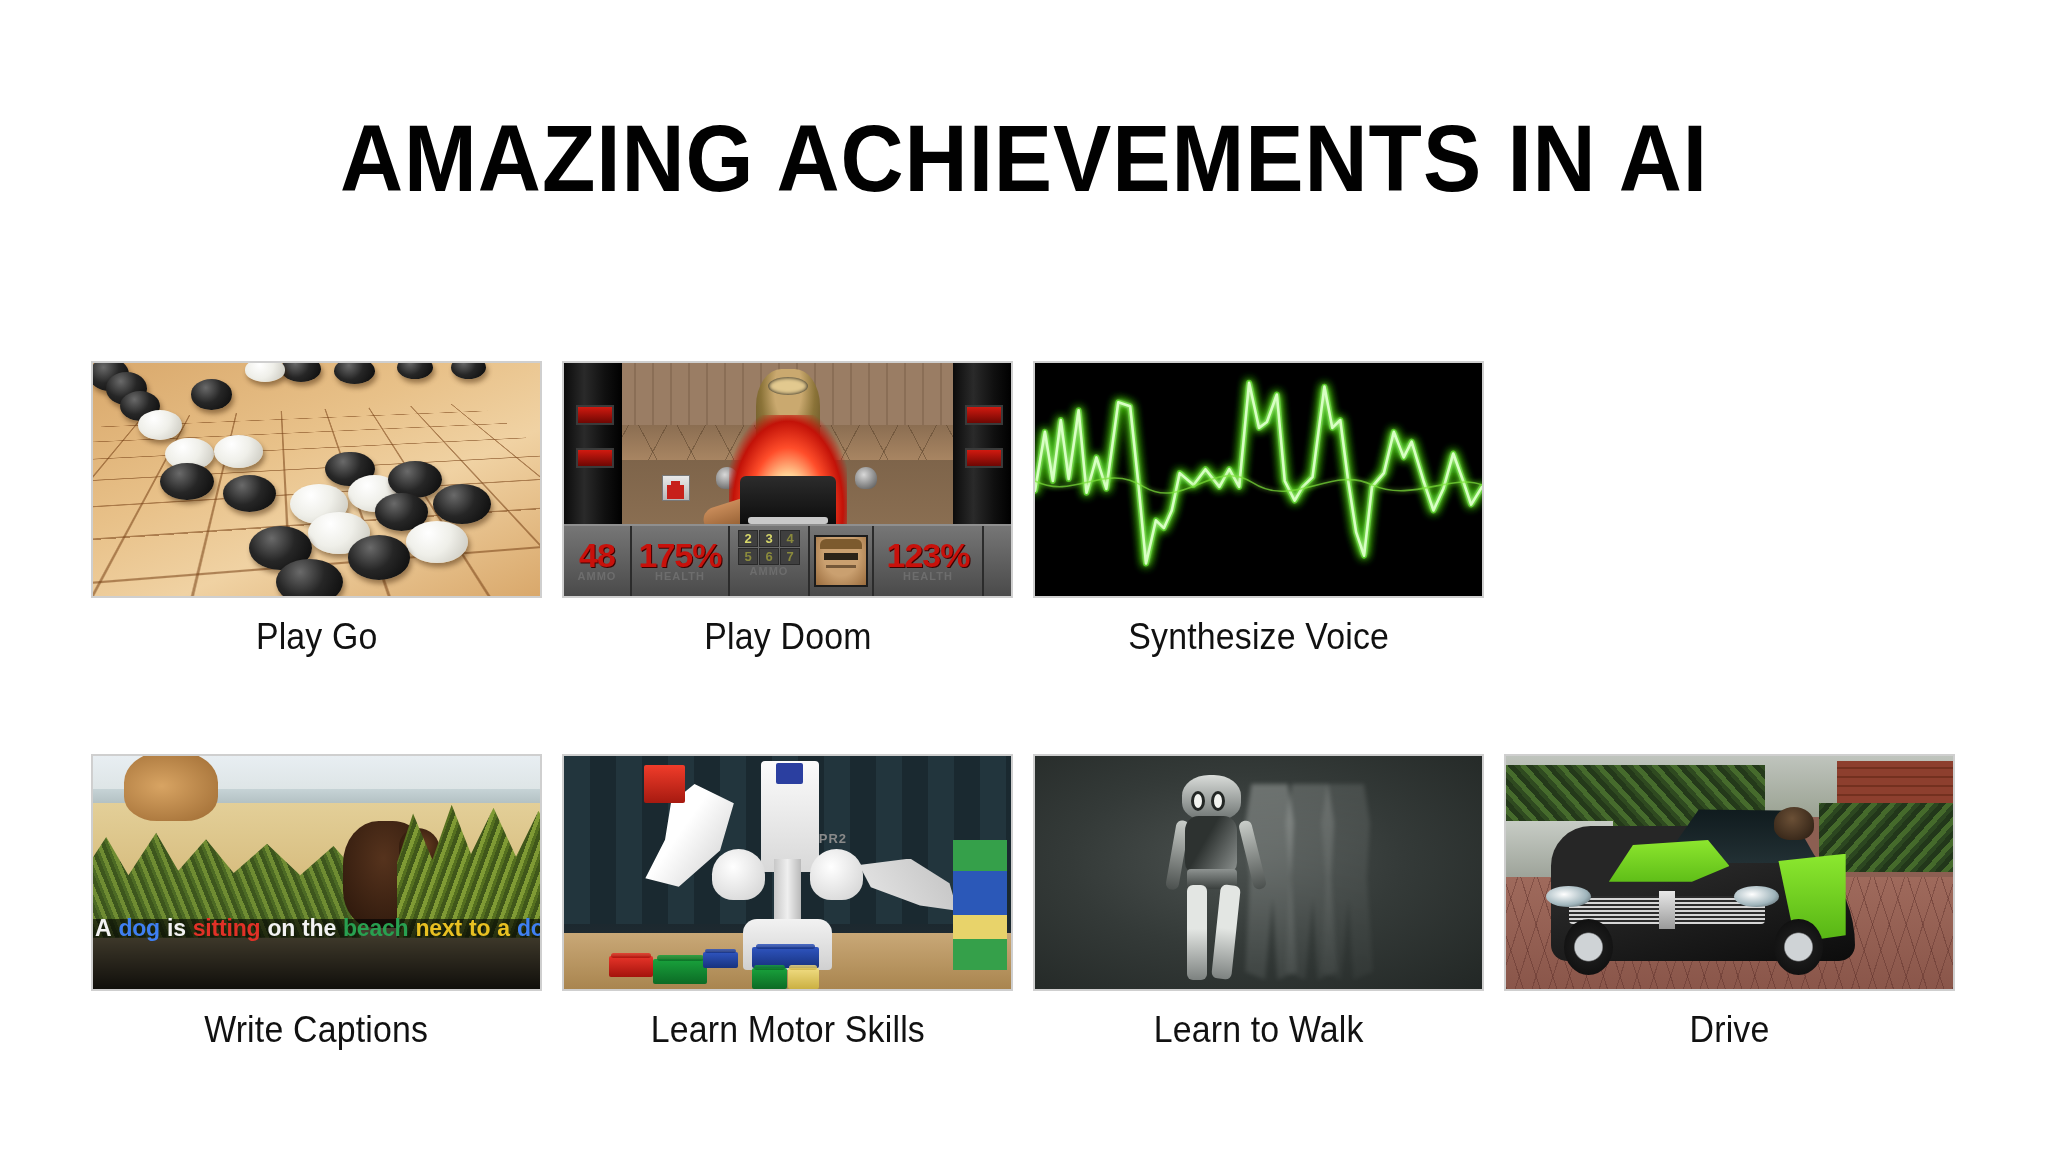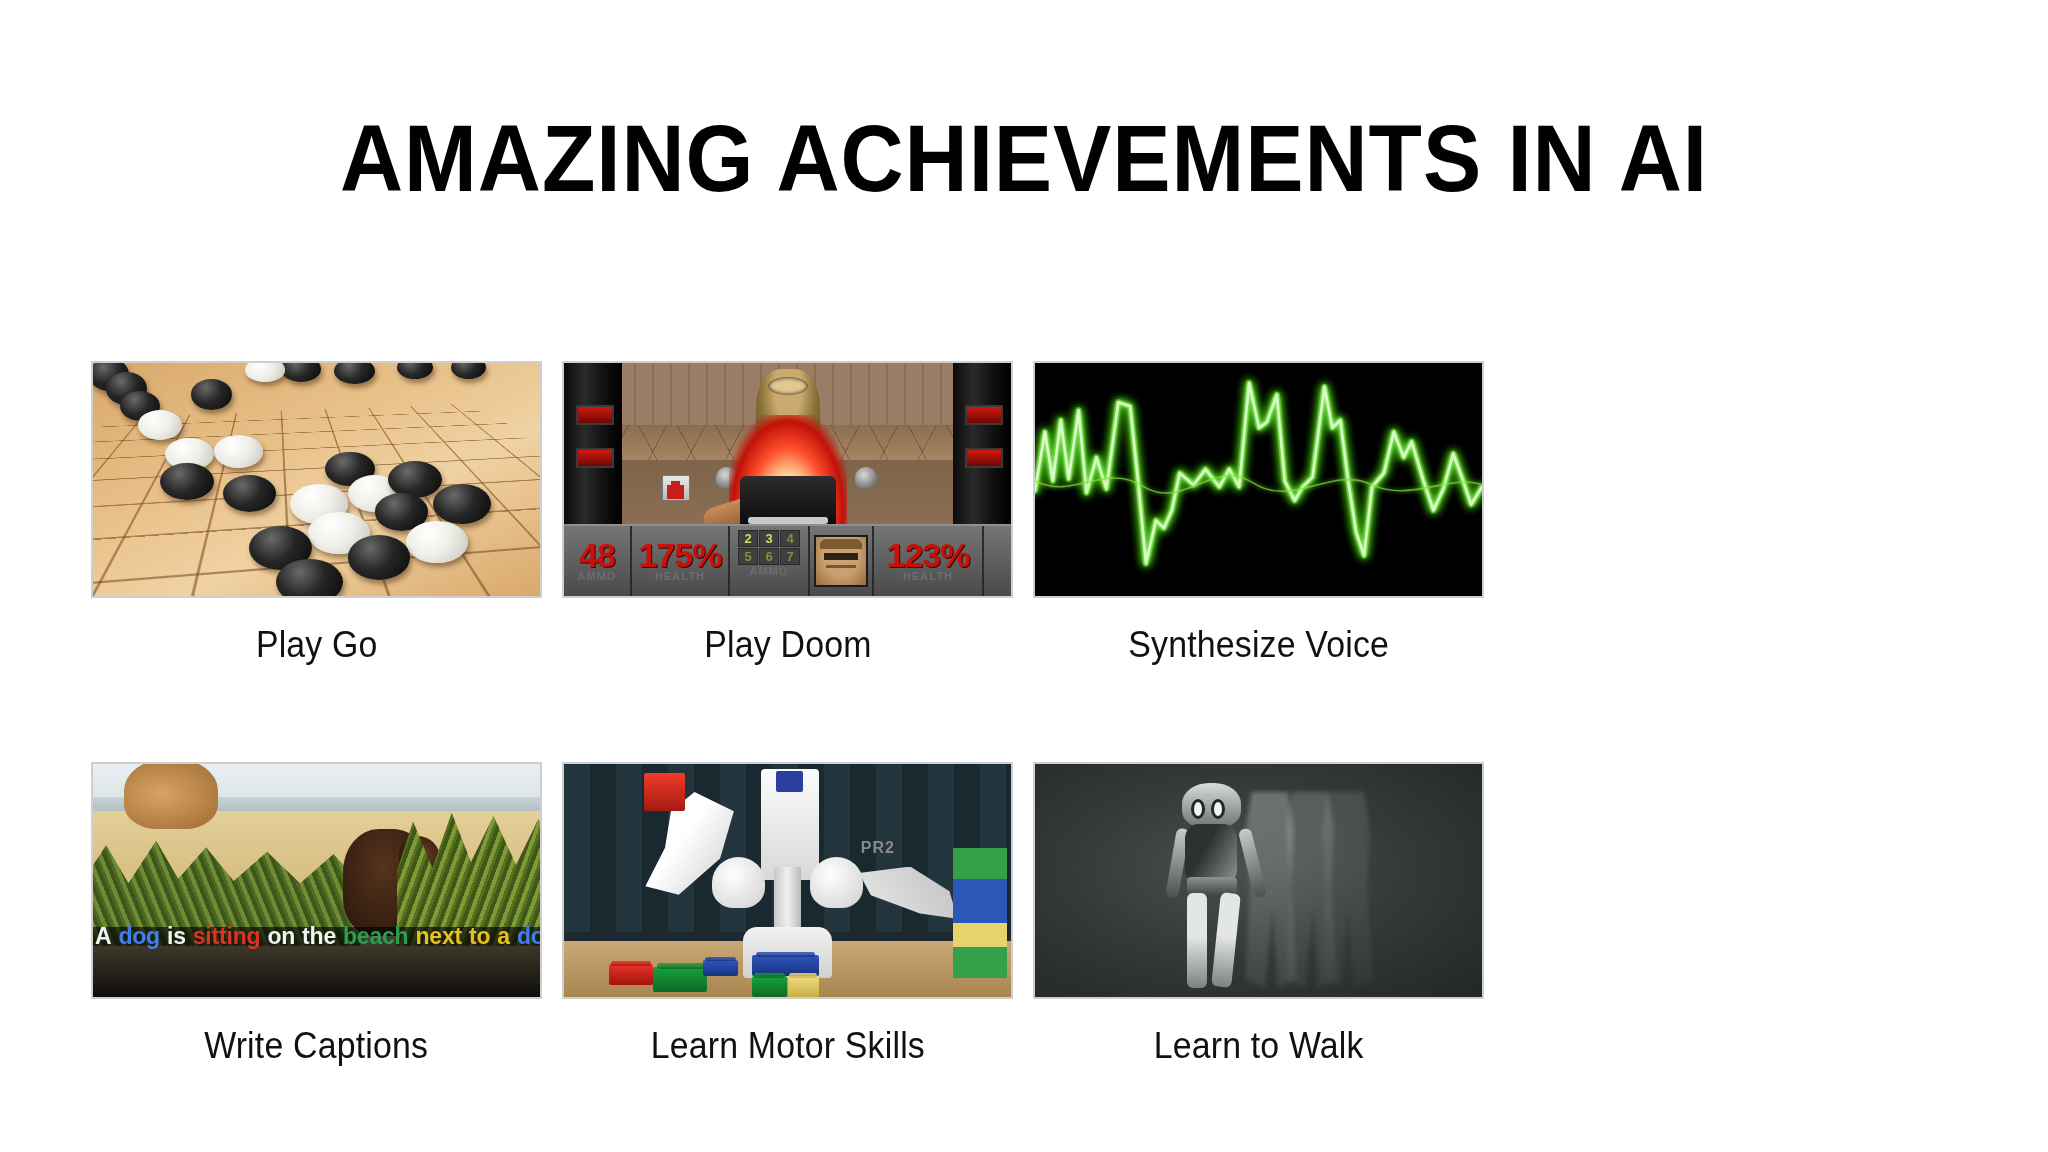--- a/index.html
+++ b/index.html
@@ -30,21 +30,21 @@
   }
 
   
   .grid{
     position:absolute;
     left:81px; top:361px;
     width:1884px;
   }
   .row{display:flex; gap:0; }
   .row.r2{margin-top:96px;}
-  .cell{width:471px; display:flex; flex-direction:column; align-items:center;gap:8px;}
+  .cell{width:471px; display:flex; flex-direction:column; align-items:center;}
   .thumb{
     width:451px;height:237px;
     background:#111;
     border:2px solid #cfcfcf;
     box-sizing:border-box;
     position:relative;
     overflow:hidden;
   }
   .caption{
     margin-top:18px;
@@ -199,21 +199,21 @@
   
   .pr2{background:#1d2c33;}
   .pr2 .bg{position:absolute;inset:0;background:linear-gradient(#1b2a31,#16242b 60%,#2a3238);}
   .pr2 .curtain{position:absolute;left:0;right:0;top:0;height:72%;
      background:repeating-linear-gradient(90deg,#22353d 0 26px,#1a2930 26px 52px);}
   .pr2 .table{position:absolute;left:0;right:0;bottom:0;height:24%;
      background:linear-gradient(#c9a877,#a9854f);}
   .pr2 .torso{position:absolute;left:44%;top:2%;width:13%;height:48%;
      background:linear-gradient(#fbfbfb,#d8d8d8);border-radius:4px;}
   .pr2 .screen{position:absolute;left:47.5%;top:3%;width:6%;height:9%;background:#2b3fa0;border-radius:2px;}
-  .pr2 .label{position:absolute;left:57%;top:32%;color:#8a8a8a;font-size:16px;font-weight:bold;letter-spacing:1px;margin-left:42px;}
+  .pr2 .label{position:absolute;left:57%;top:32%;color:#8a8a8a;font-size:13px;font-weight:bold;letter-spacing:1px;}
   .pr2 .shoulder{position:absolute;top:40%;width:12%;height:22%;
      background:radial-gradient(ellipse at 40% 35%,#ffffff,#cfcfcf);border-radius:50% 50% 40% 40%;}
   .pr2 .shoulder.l{left:33%;} .pr2 .shoulder.r{left:55%;}
   .pr2 .column{position:absolute;left:47%;top:44%;width:6%;height:44%;
      background:linear-gradient(90deg,#c8c8c8,#efefef,#b9b9b9);}
   .pr2 .base{position:absolute;left:40%;top:70%;width:20%;height:22%;
      background:linear-gradient(#f2f2f2,#d0d0d0);border-radius:14px 14px 4px 4px;}
   .pr2 .armL{position:absolute;left:16%;top:12%;width:22%;height:46%;
      background:linear-gradient(125deg,#ffffff 0 45%,#c9c9c9 100%);
      clip-path:polygon(60% 0,100% 18%,86% 62%,44% 96%,10% 88%,30% 52%,36% 18%);}
@@ -512,15 +512,36 @@
             <div class="arm r"></div>
             <div class="chest"></div>
             <div class="hip"></div>
             <div class="leg l"></div>
             <div class="leg r"></div>
           </div>
         </div>
         <div class="caption">Learn to Walk</div>
       </div>
 
+      <div class="cell">
+        <div class="thumb car">
+          <div class="bgwall"></div>
+          <div class="brickwall"></div>
+          <div class="hedgeL"></div>
+          <div class="hedgeR"></div>
+          <div class="lowwall"></div>
+          <div class="road"></div>
+          <div class="body"></div>
+          <div class="windshield"></div>
+          <div class="driver"></div>
+          <div class="greenhood"></div>
+          <div class="greendoor"></div>
+          <div class="grille"></div>
+          <div class="hl l"></div>
+          <div class="hl r"></div>
+          <div class="wheel f"></div>
+          <div class="wheel r"></div>
+        </div>
+        <div class="caption">Drive</div>
+      </div>
     </div>
   </div>
 </div>
 
 </body></html>

